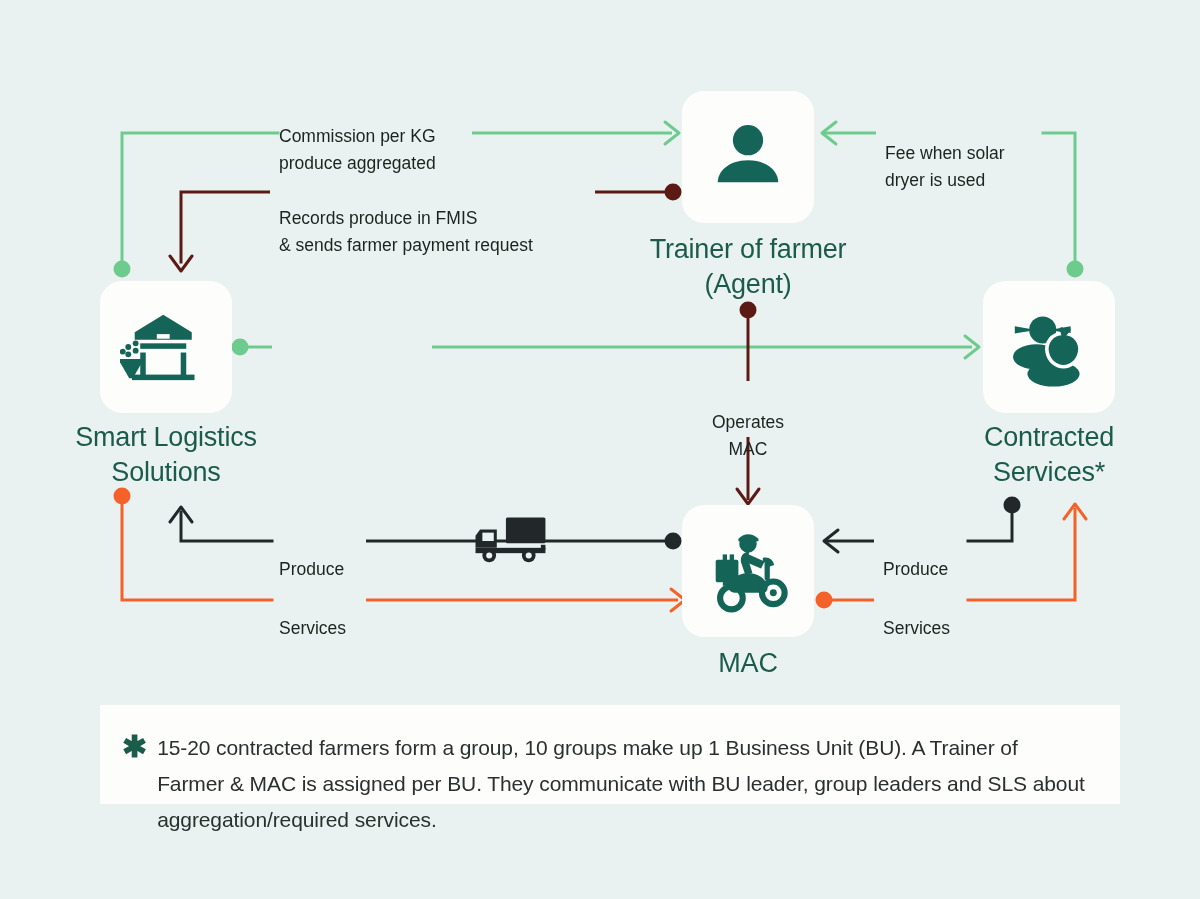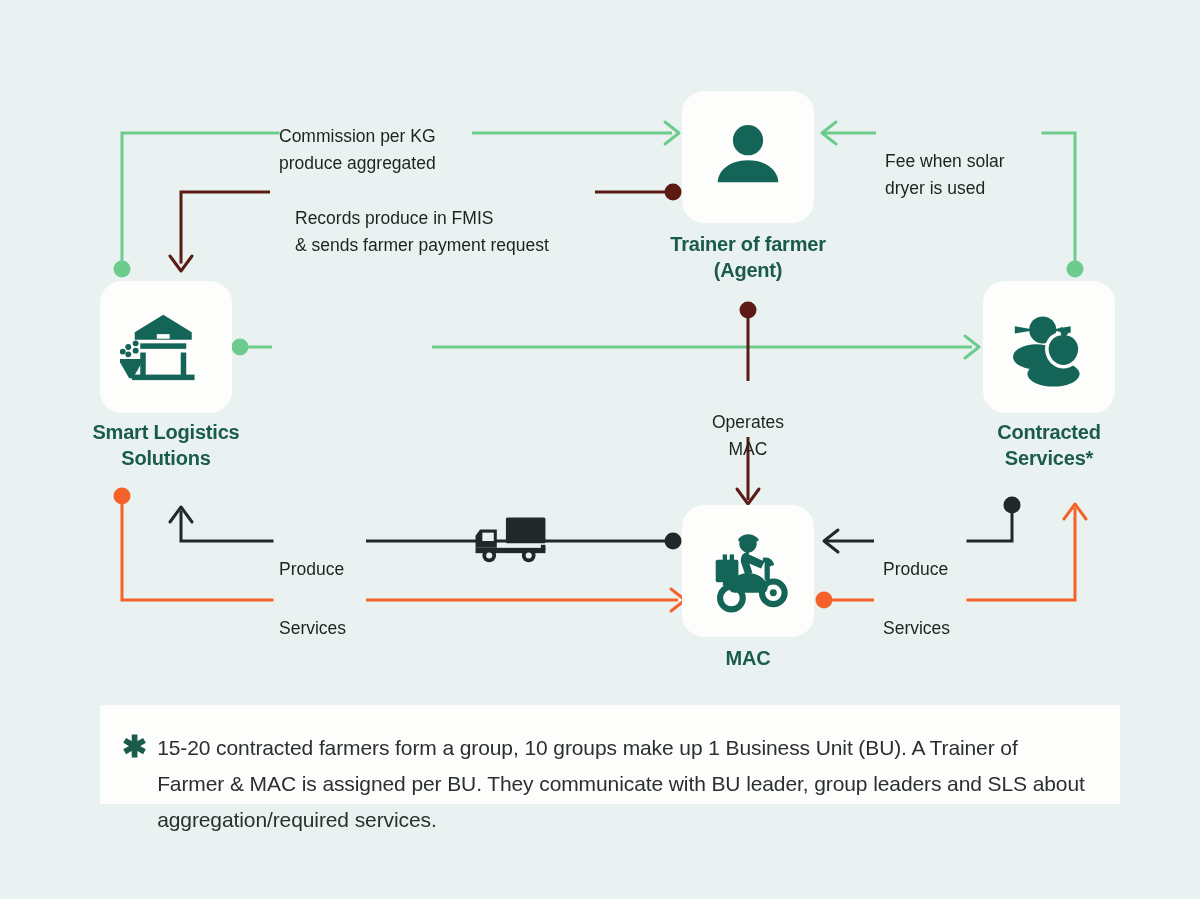--- a/index.html
+++ b/index.html
@@ -17,23 +17,23 @@
 
   .node-card {
     position: absolute;
     background: #fdfdfc;
     border-radius: 22px;
     display: flex; align-items: center; justify-content: center;
   }
   .node-label {
     position: absolute;
     text-align: center;
-    font-weight: bold;
+    font-weight: normal;
     color: #1b5b4a;
-    font-size: 20px;
+    font-size: 27px;
     line-height: 1.28;
     letter-spacing: -0.2px;
   }
   .edge-text {
     position: absolute;
     color: #1c2320;
     font-size: 17.5px;
     line-height: 1.58;
     white-space: pre-line;
   }
@@ -230,26 +230,26 @@
       <circle cx="72" cy="54" r="4" fill="#e9f2f0"></circle>
       <rect x="88" y="40" width="6" height="6"></rect>
     </svg>
   </div>
 
   <div class="edge-text" style="left:279px; top:95px; width:220px;">
     <span>Commission per KG
 produce aggregated</span>
   </div>
 
-  <div class="edge-text" style="left:279px; top:177px; width:330px;margin-left:16px;">
+  <div class="edge-text" style="left:279px; top:177px; width:330px;">
     <span>Records produce in FMIS
 &amp; sends farmer payment request</span>
   </div>
 
-  <div class="edge-text" style="left:885px; top:120px; width:200px;">
+  <div class="edge-text" style="left:885px; top:112px; width:200px;">
     <span>Fee when solar
 dryer is used</span>
   </div>
 
 
   <div class="edge-text center" style="left:688px; top:381px; width:120px;">
     <span>Operates
 MAC</span>
   </div>
 

